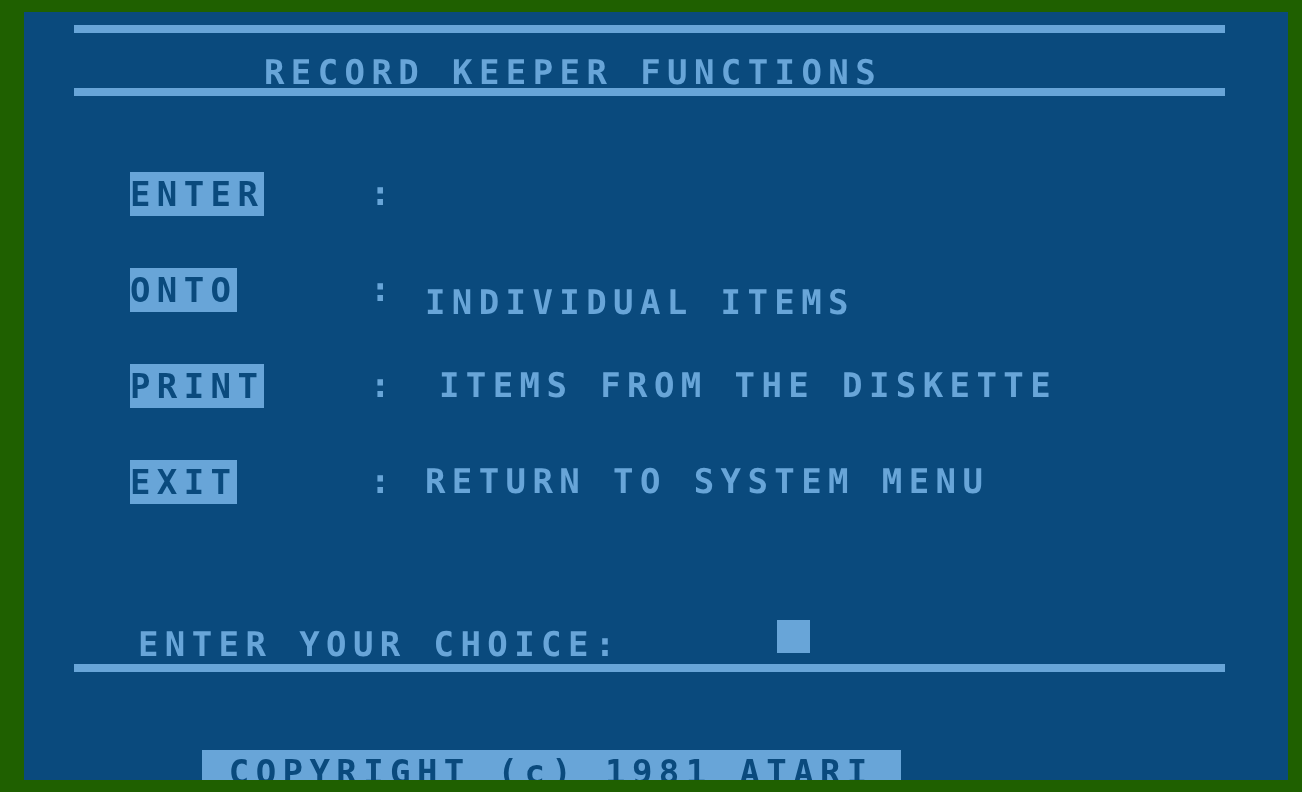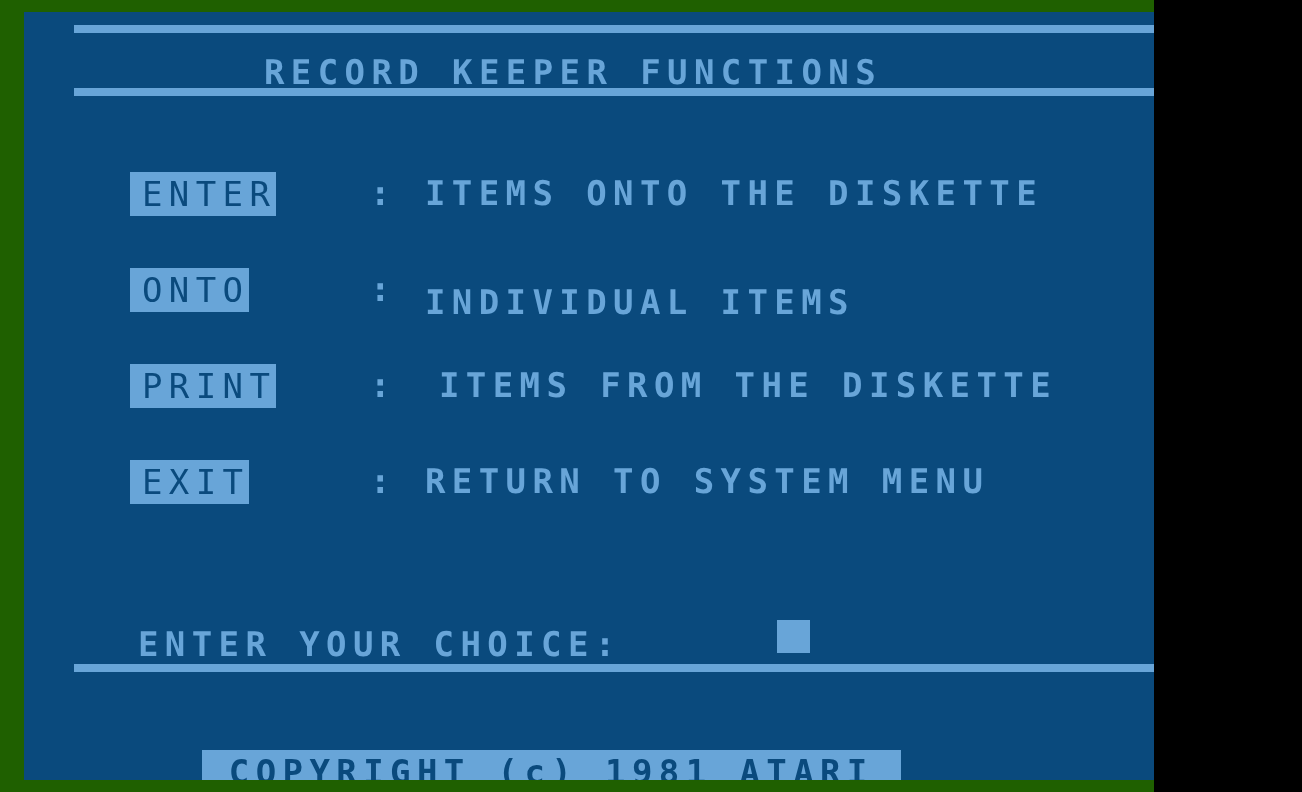--- a/index.html
+++ b/index.html
@@ -2,21 +2,21 @@
 <html><head>
 <meta charset="utf-8">
 <style>
   html, body {
     margin: 0;
     padding: 0;
     background: #000;
   }
   #screen {
     position: relative;
-    width: 1154px;
+    width: 1302px;
     height: 792px;
     background: #1f6000;
     overflow: hidden;
     font-family: "DejaVu Sans Mono", "Liberation Mono", monospace;
   }
   #inner {
     position: absolute;
     left: 24px;
     top: 12px;
     width: 1264px;
@@ -42,22 +42,22 @@
     height: 8px;
   }
   .kw {
     position: absolute;
     background: #68a5d8;
     color: #0a4a7d;
     font-size: 34px;
     line-height: 34px;
     letter-spacing: 6.4px;
     white-space: pre;
-    font-weight: normal;
-    padding: 5px 0 5px 12px;
+    font-weight: bold;
+    padding: 5px 0 5px 0;
     -webkit-font-smoothing: none;
   }
   .cursor {
     position: absolute;
     background: #68a5d8;
   }
   .copybar {
     position: absolute;
     background: #68a5d8;
     color: #0a4a7d;
@@ -77,21 +77,20 @@
   <div id="inner">
 
     <div class="rule" style="left:50px; top:13px; width:1151px;"></div>
 
     <div class="t" style="left:240px; top:44px;">RECORD KEEPER FUNCTIONS</div>
 
     <div class="rule" style="left:50px; top:76px; width:1151px;"></div>
 
     <div class="kw" style="left:106px; top:160px;">ENTER</div>
     <div class="t" style="left:346px; top:165px;">:</div>
-    <div class="t" style="left:401px; top:165px;">ITEMS ONTO THE DISKETTE</div>
 
     <div class="kw" style="left:106px; top:256px;">ONTO</div>
     <div class="t" style="left:346px; top:261px;">:</div>
     <div class="t" style="left:401px; top:274px;">INDIVIDUAL ITEMS</div>
 
     <div class="kw" style="left:106px; top:352px;">PRINT</div>
     <div class="t" style="left:346px; top:357px;">:</div>
     <div class="t" style="left:401px; top:357px;margin-left:14px;">ITEMS FROM THE DISKETTE</div>
 
     <div class="kw" style="left:106px; top:448px;">EXIT</div>

